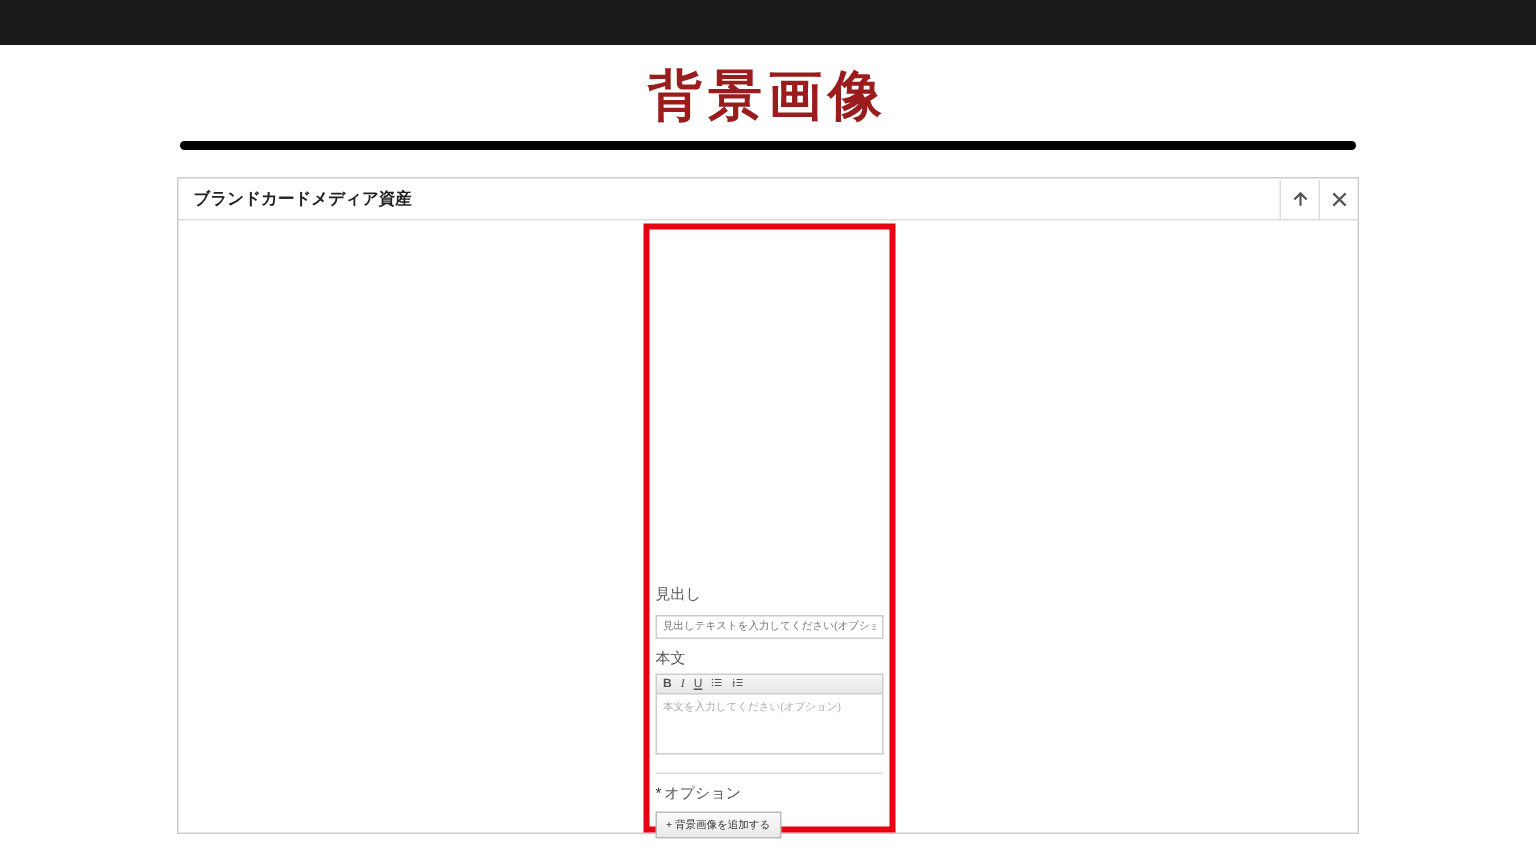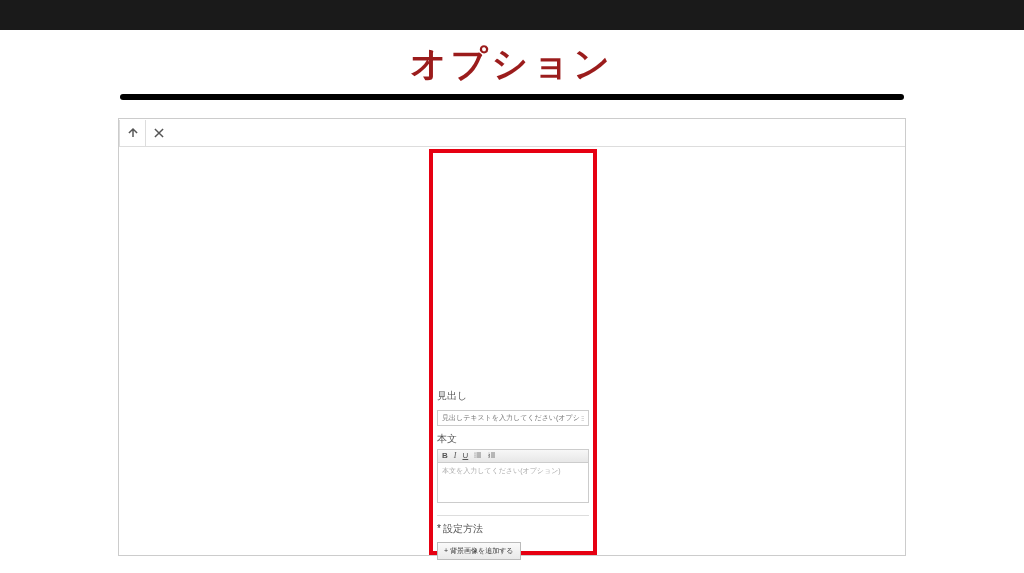--- a/index.html
+++ b/index.html
@@ -28,25 +28,26 @@
   .listicon { width:8px; height:8px; }
   .rte-body { width:100%; height:40px; border:1px solid #ccc; border-top:none; font-size:7px; color:#aaa; padding:3px 4px; }
   .sep { width:152px; height:1px; background:#ddd; margin:12px 0 6px; }
   .add-btn { display:inline-block; border:1px solid #bbb; background:linear-gradient(#fafafa,#e9e9e9); font-size:7px; color:#333; padding:3px 6px; cursor:pointer; }
 </style>
 </head>
 <body>
 
 <div class="stage">
   <div class="topbar"></div>
-  <div class="title">オプション</div>
+  <div class="title">背景画像</div>
   <div class="rule"></div>
 
   <div class="panel">
     <div class="panel-header">
+      <div class="panel-title">ブランドカードメディア資産</div>
       <div class="panel-actions">
         <div class="icon-btn">
           <svg viewBox="0 0 24 24">
               <path fill="none" stroke="currentColor" stroke-width="2.5" d="M12 19V5M5 12l7-7 7 7"></path>
             </svg>
         </div>
         <div class="icon-btn">
           <svg viewBox="0 0 24 24">
               <path fill="none" stroke="currentColor" stroke-width="2.5" d="M5 5l14 14M19 5L5 19"></path>
             </svg>
@@ -77,18 +78,18 @@
           <span>
             <svg class="listicon" viewBox="0 0 16 16">
                 <path stroke="currentColor" stroke-width="1.5" d="M6 4h8M6 8h8M6 12h8"></path>
                 <path stroke="currentColor" stroke-width="1" d="M2 3v2M1.5 7h1.5v1h-1.5v1h1.5M1.5 11h1.5l-1.5 2h1.5"></path>
               </svg>
           </span>
         </div>
         <div class="rte-body">本文を入力してください(オプション)</div>
 
         <div class="sep"></div>
-        <div class="lbl req">設定方法</div>
+        <div class="lbl req">オプション</div>
         <div class="add-btn">+ 背景画像を追加する</div>
       </div>
     </div>
   </div>
 </div>
 
 </body></html>

